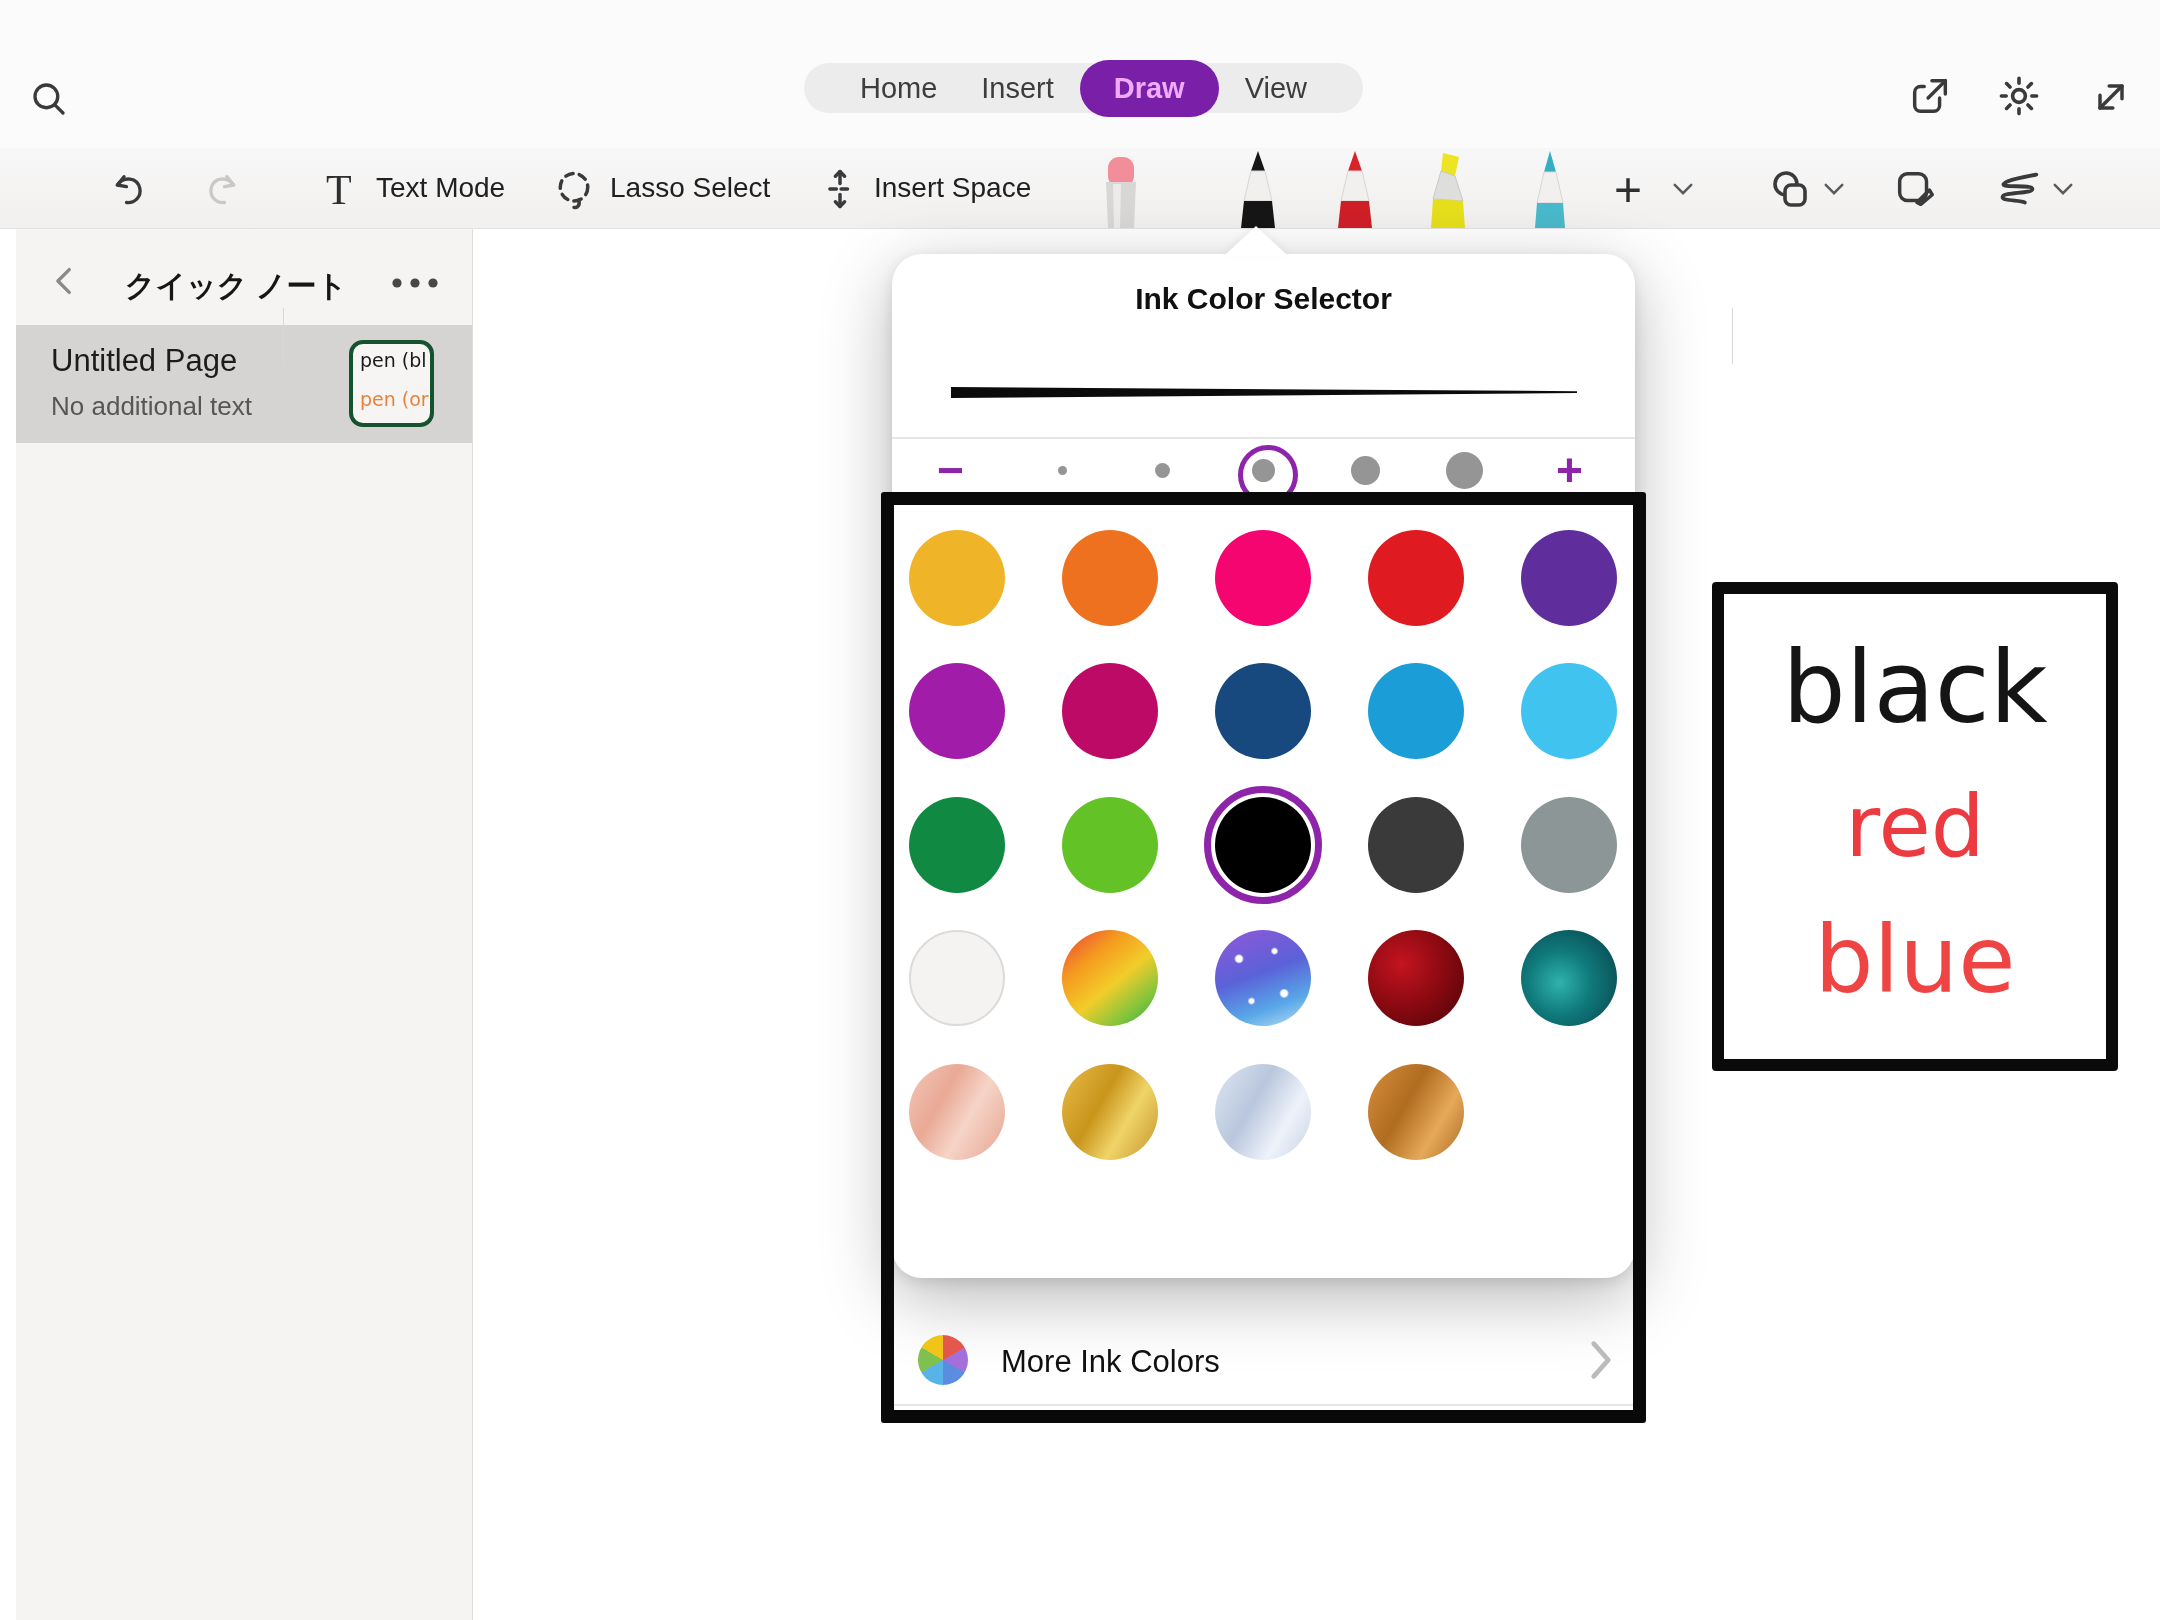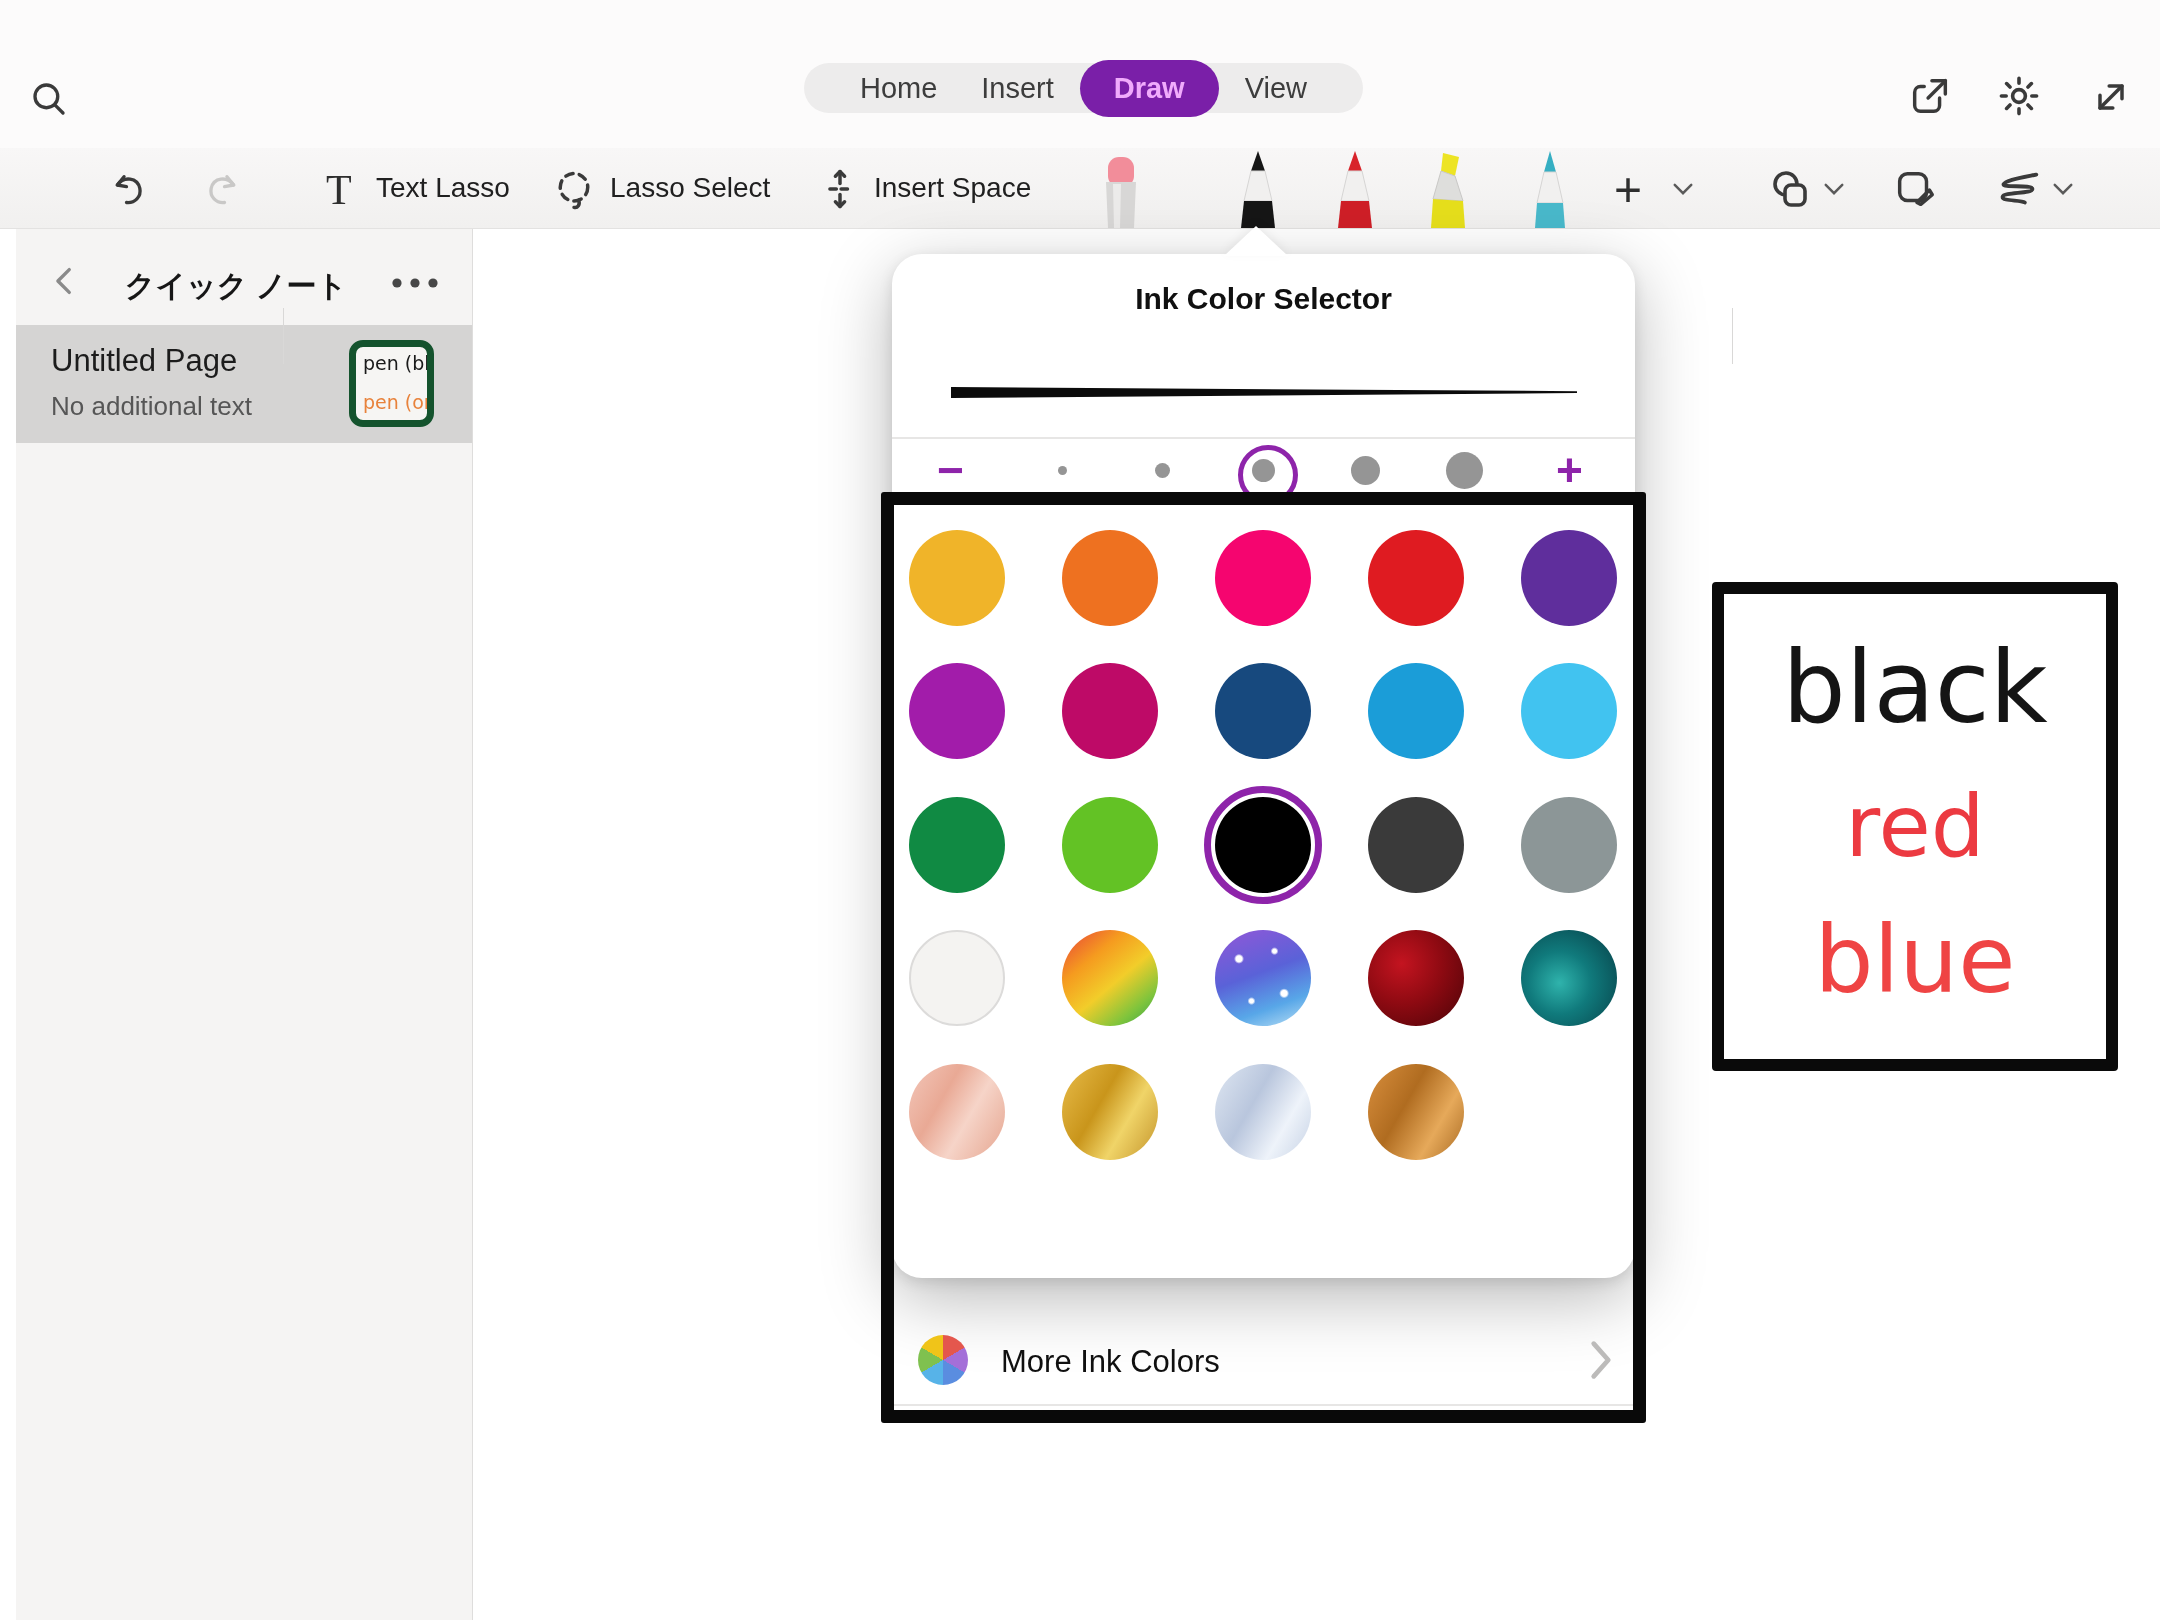--- a/index.html
+++ b/index.html
@@ -32,21 +32,21 @@
   .tool-label{font-size:28px;color:#202020;line-height:80px;white-space:nowrap;}
   .vdiv{top:160px;width:1px;height:56px;background:#d9d8d7;}
 
   
   .sidebar{left:16px;top:228px;width:456px;height:1392px;background:#f5f4f3;border-right:1px solid #dedddc;}
   .sb-title{font-size:30px;color:#161616;font-weight:600;white-space:nowrap;}
   .page-row{left:0;top:97px;width:456px;height:118px;background:var(--sel-gray);}
   .page-title{left:35px;top:18px;font-size:31px;color:#1c1c1c;}
   .page-sub{left:35px;top:66px;font-size:26px;color:#565656;}
   .thumb{
-    left:333px;top:15px;width:85px;height:87px;border:7px solid #14532d;border-radius:14px;
+    left:333px;top:15px;width:85px;height:87px;border:4px solid #14532d;border-radius:14px;
     background:#f6f5f3;box-sizing:border-box;overflow:hidden;padding:5px 0 0 7px;
   }
   .thumb div{font-size:19px;white-space:nowrap;font-family:"DejaVu Sans",sans-serif;}
   .thumb div+div{margin-top:17px;}
 
   
   .popup{
     left:892px;top:254px;width:743px;height:1024px;background:#fff;border-radius:30px;
     box-shadow:0 20px 70px rgba(0,0,0,.28), 0 4px 14px rgba(0,0,0,.10);
     z-index:40;
@@ -126,21 +126,21 @@
   </span>
   <span class="abs icon-btn" style="left:202px;top:22px;">
     <svg width="40" height="40" viewBox="0 0 24 24" fill="none" stroke="#c9c8c7" stroke-width="2" stroke-linecap="round" stroke-linejoin="round">
       <path d="M15 4 L19 9 L13.5 10"></path>
         <path d="M19 9 C15 3.5 7 4.5 5.5 11 C4.5 16 8.5 20 13.5 19.5"></path>
     </svg>
   </span>
   <span class="abs vdiv" style="left:283px;"></span>
 
   <span class="abs" style="left:326px;top:18px;font-family:'Liberation Serif',serif;font-size:42px;color:#2e2e2e;">T</span>
-  <span class="abs tool-label" style="left:376px;top:0;">Text Lasso</span>
+  <span class="abs tool-label" style="left:376px;top:0;">Text Mode</span>
 
   <span class="abs icon-btn" style="left:552px;top:20px;">
     <svg width="44" height="44" viewBox="0 0 24 24" fill="none" stroke="#3a3a3a" stroke-width="1.9" stroke-linecap="round">
       <circle cx="12" cy="10.5" r="7.5" stroke-dasharray="4.2 3.4"></circle>
       <path d="M14.5 17.5 C15.5 20 14 22 12 21.5"></path>
     </svg>
   </span>
   <span class="abs tool-label" style="left:610px;top:0;">Lasso Select</span>
 
   <span class="abs icon-btn" style="left:818px;top:19px;">

